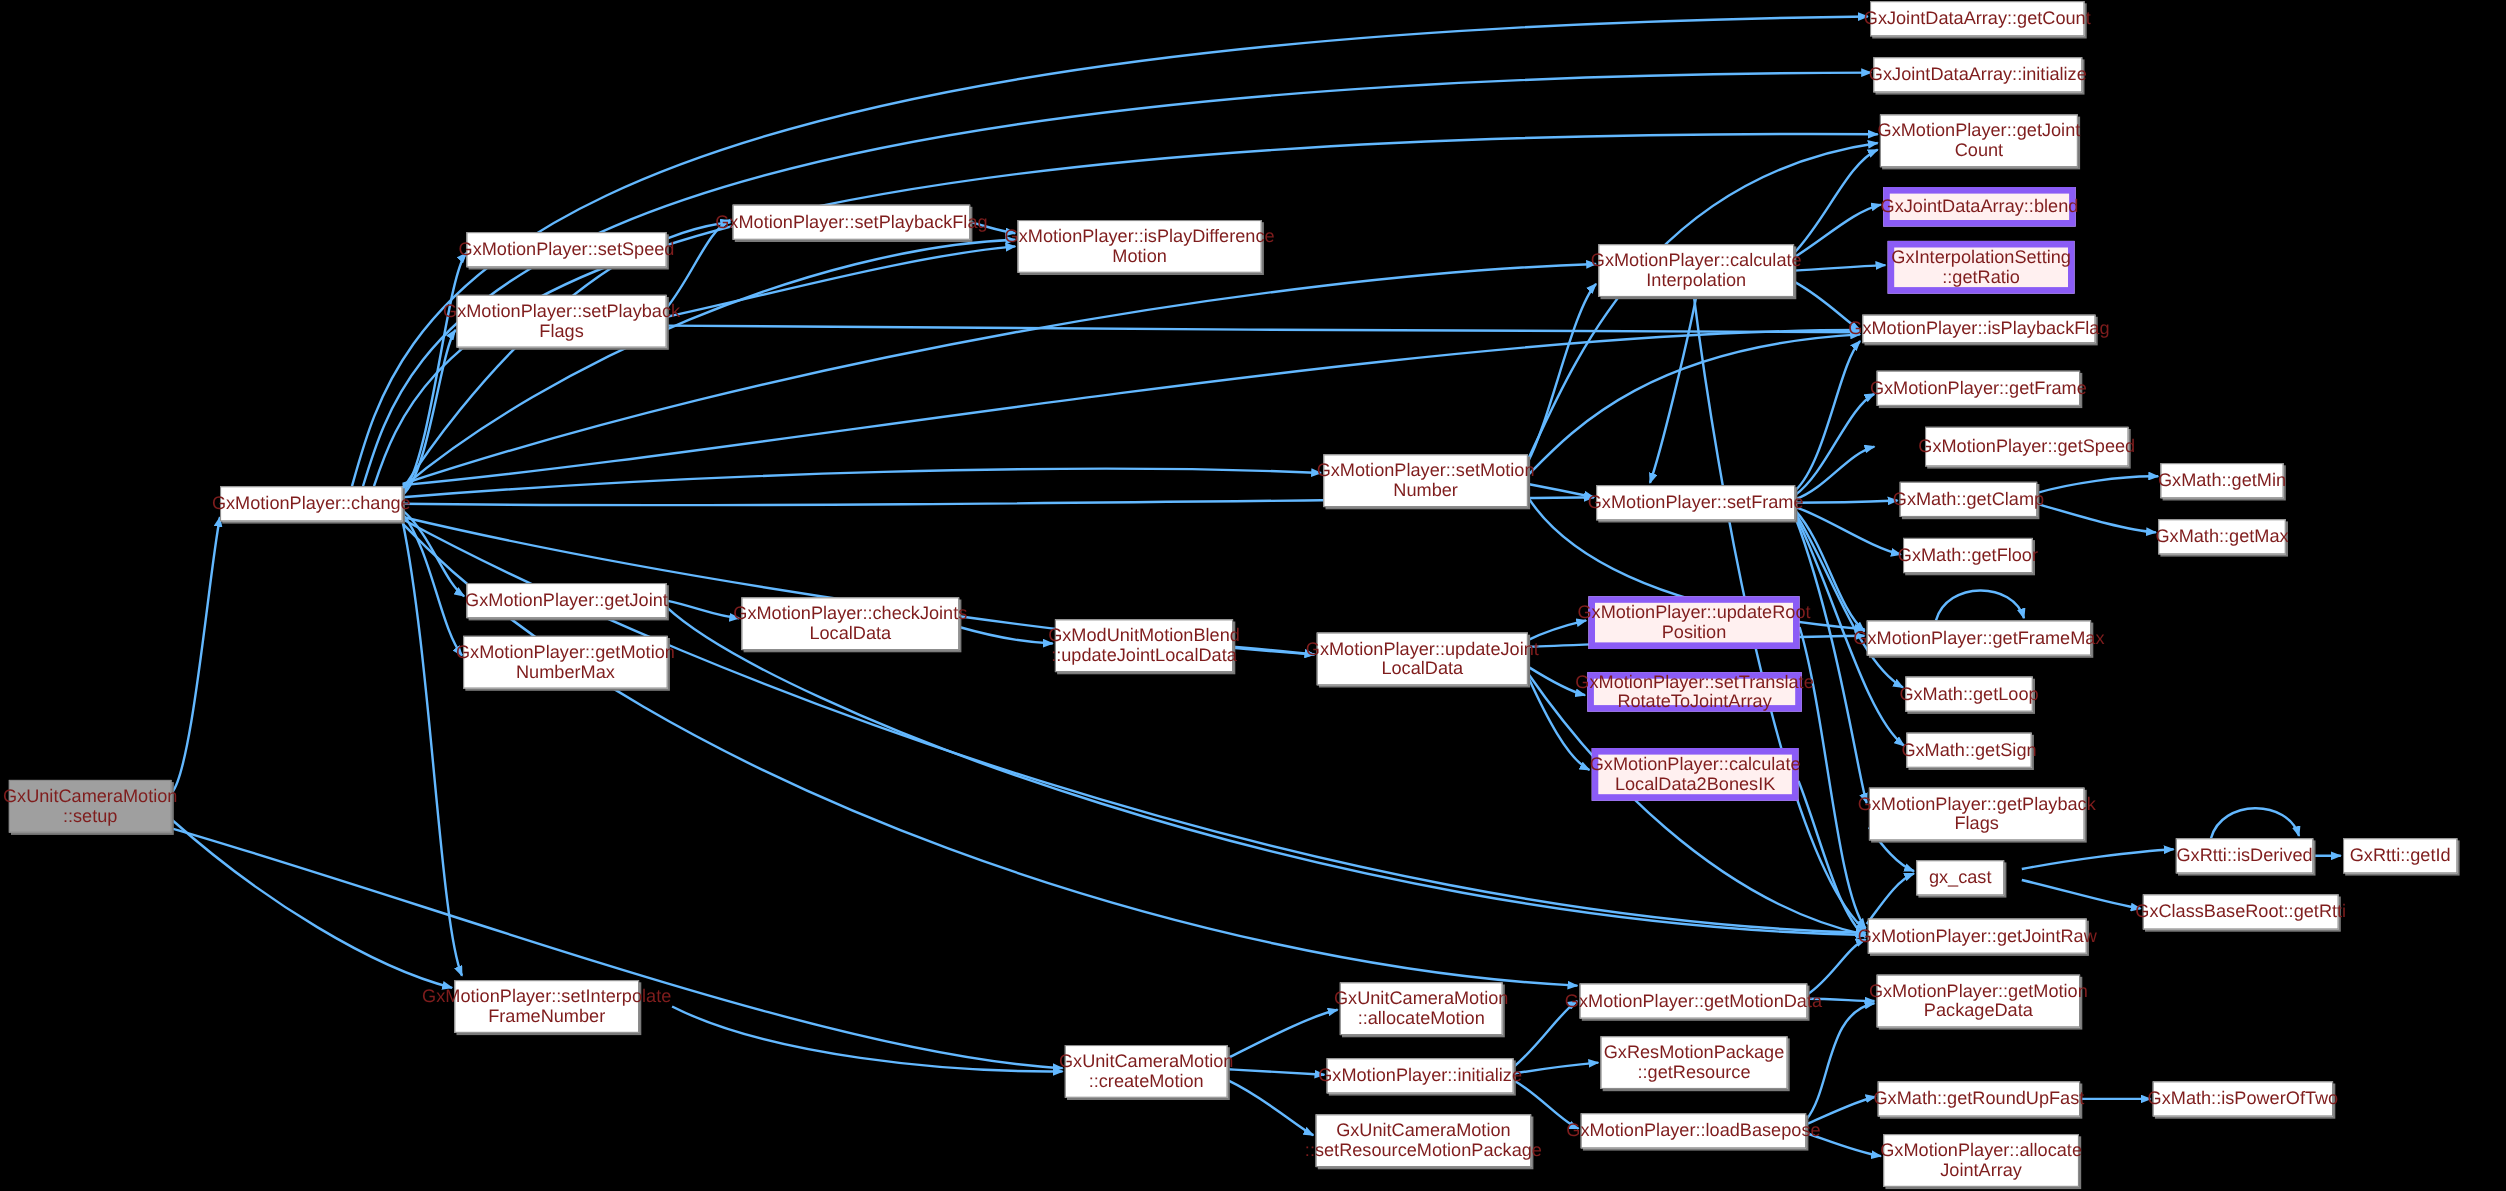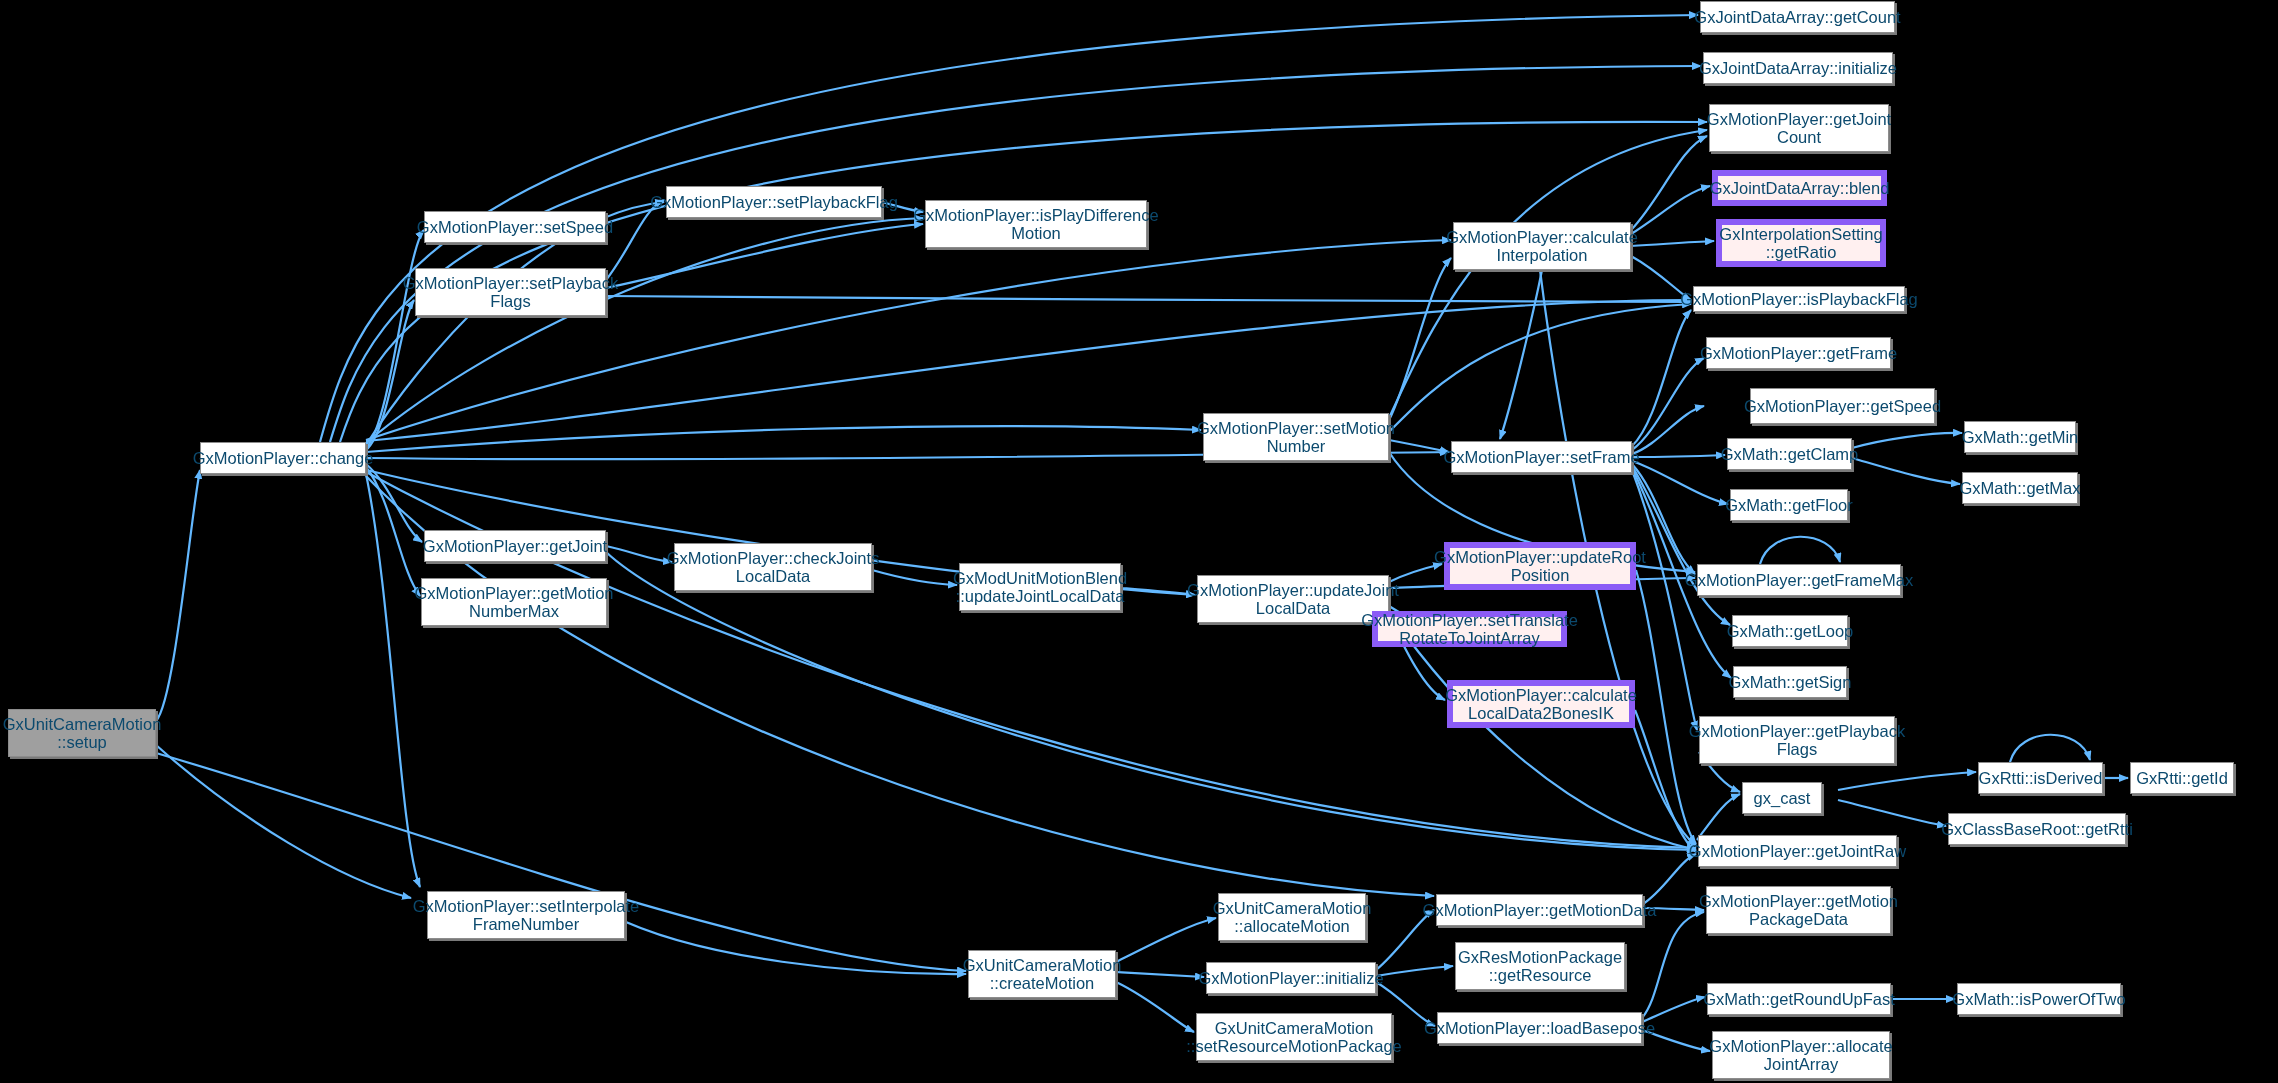--- a/index.html
+++ b/index.html
@@ -1,21 +1,21 @@
 <!DOCTYPE html>
 <html><head>
 <meta charset="utf-8">
 <style>
   html,body{margin:0;padding:0;background:#000;}
   #stage{position:relative;width:2278px;height:1083px;background:#000;overflow:hidden;
          font-family:"Liberation Sans", sans-serif;}
   #edges{position:absolute;left:0;top:0;width:2278px;height:1083px;}
   .node{position:absolute;box-sizing:border-box;display:flex;align-items:center;
         justify-content:center;text-align:center;border:1px solid #8c8c8c;
-        background:#ffffff;color:#0c4a6e;font-size:16.5px;line-height:1.12;
+        background:#ffffff;color:#7f1d1d;font-size:16.5px;line-height:1.12;
         box-shadow:2px 2px 0 0 #7a7a7a;padding:12px 4px;white-space:pre-line;}
   .node.root{background:#9f9f9f;border-color:#8c8c8c;}
   .node.hot{background:#fff0f0;border:6px solid #8b5cf6;box-shadow:none;}
 </style>
 </head>
 <body>
 
 <div id="stage">
   <svg id="edges" viewBox="0 0 2278 1083">
     <defs>
@@ -122,21 +122,21 @@
 ::updateJointLocalData</div>
       <div class="node" id="n10" style="left: 1203px; top: 413px; width: 186px; height: 48px;">GxMotionPlayer::setMotion
 Number</div>
       <div class="node" id="n11" style="left: 1197px; top: 575px; width: 192px; height: 48px;">GxMotionPlayer::updateJoint
 LocalData</div>
       <div class="node" id="n12" style="left: 1453px; top: 222px; width: 178px; height: 48px;">GxMotionPlayer::calculate
 Interpolation</div>
       <div class="node" id="n13" style="left: 1451px; top: 441px; width: 181px; height: 32px;">GxMotionPlayer::setFrame</div>
       <div class="node hot" id="n14" style="left: 1444px; top: 542px; width: 192px; height: 48px;">GxMotionPlayer::updateRoot
 Position</div>
-      <div class="node hot" id="n15" style="left: 1372px; top: 611px; width: 195px; height: 32px;">GxMotionPlayer::setTranslate
+      <div class="node hot" id="n15" style="left: 1443px; top: 611px; width: 195px; height: 32px;">GxMotionPlayer::setTranslate
 RotateToJointArray</div>
       <div class="node hot" id="n16" style="left: 1447px; top: 680px; width: 188px; height: 48px;">GxMotionPlayer::calculate
 LocalData2BonesIK</div>
       <div class="node" id="n17" style="left: 1700px; top: 1px; width: 195px; height: 32px;">GxJointDataArray::getCount</div>
       <div class="node" id="n18" style="left: 1703px; top: 52px; width: 190px; height: 32px;">GxJointDataArray::initialize</div>
       <div class="node" id="n19" style="left: 1709px; top: 104px; width: 180px; height: 48px;">GxMotionPlayer::getJoint
 Count</div>
       <div class="node hot" id="n20" style="left: 1712px; top: 170px; width: 175px; height: 32px;">GxJointDataArray::blend</div>
       <div class="node hot" id="n21" style="left: 1716px; top: 219px; width: 170px; height: 48px;">GxInterpolationSetting
 ::getRatio</div>
@@ -156,21 +156,21 @@
 PackageData</div>
       <div class="node" id="n34" style="left: 1707px; top: 983px; width: 184px; height: 32px;">GxMath::getRoundUpFast</div>
       <div class="node" id="n35" style="left: 1712px; top: 1031px; width: 178px; height: 48px;">GxMotionPlayer::allocate
 JointArray</div>
       <div class="node" id="n36" style="left: 1964px; top: 421px; width: 112px; height: 32px;">GxMath::getMin</div>
       <div class="node" id="n37" style="left: 1962px; top: 472px; width: 116px; height: 32px;">GxMath::getMax</div>
       <div class="node" id="n38" style="left: 1978px; top: 762px; width: 125px; height: 32px;">GxRtti::isDerived</div>
       <div class="node" id="n39" style="left: 2130px; top: 762px; width: 104px; height: 32px;">GxRtti::getId</div>
       <div class="node" id="n40" style="left: 1948px; top: 813px; width: 178px; height: 32px;">GxClassBaseRoot::getRtti</div>
       <div class="node" id="n41" style="left: 1957px; top: 983px; width: 164px; height: 32px;">GxMath::isPowerOfTwo</div>
-      <div class="node" id="n42" style="left: 427px; top: 891px; width: 198px; height: 48px;">GxMotionPlayer::setInterpolate
+      <div class="node" id="n42" style="left: 413px; top: 891px; width: 168px; height: 48px;">GxMotionPlayer::setInterpolate
 FrameNumber</div>
       <div class="node" id="n43" style="left: 968px; top: 950px; width: 148px; height: 48px;">GxUnitCameraMotion
 ::createMotion</div>
       <div class="node" id="n44" style="left: 1218px; top: 893px; width: 148px; height: 48px;">GxUnitCameraMotion
 ::allocateMotion</div>
       <div class="node" id="n45" style="left: 1206px; top: 962px; width: 170px; height: 32px;">GxMotionPlayer::initialize</div>
       <div class="node" id="n46" style="left: 1196px; top: 1013px; width: 196px; height: 48px;">GxUnitCameraMotion
 ::setResourceMotionPackage</div>
       <div class="node" id="n47" style="left: 1436px; top: 894px; width: 207px; height: 32px;">GxMotionPlayer::getMotionData</div>
       <div class="node" id="n48" style="left: 1455px; top: 942px; width: 170px; height: 48px;">GxResMotionPackage

